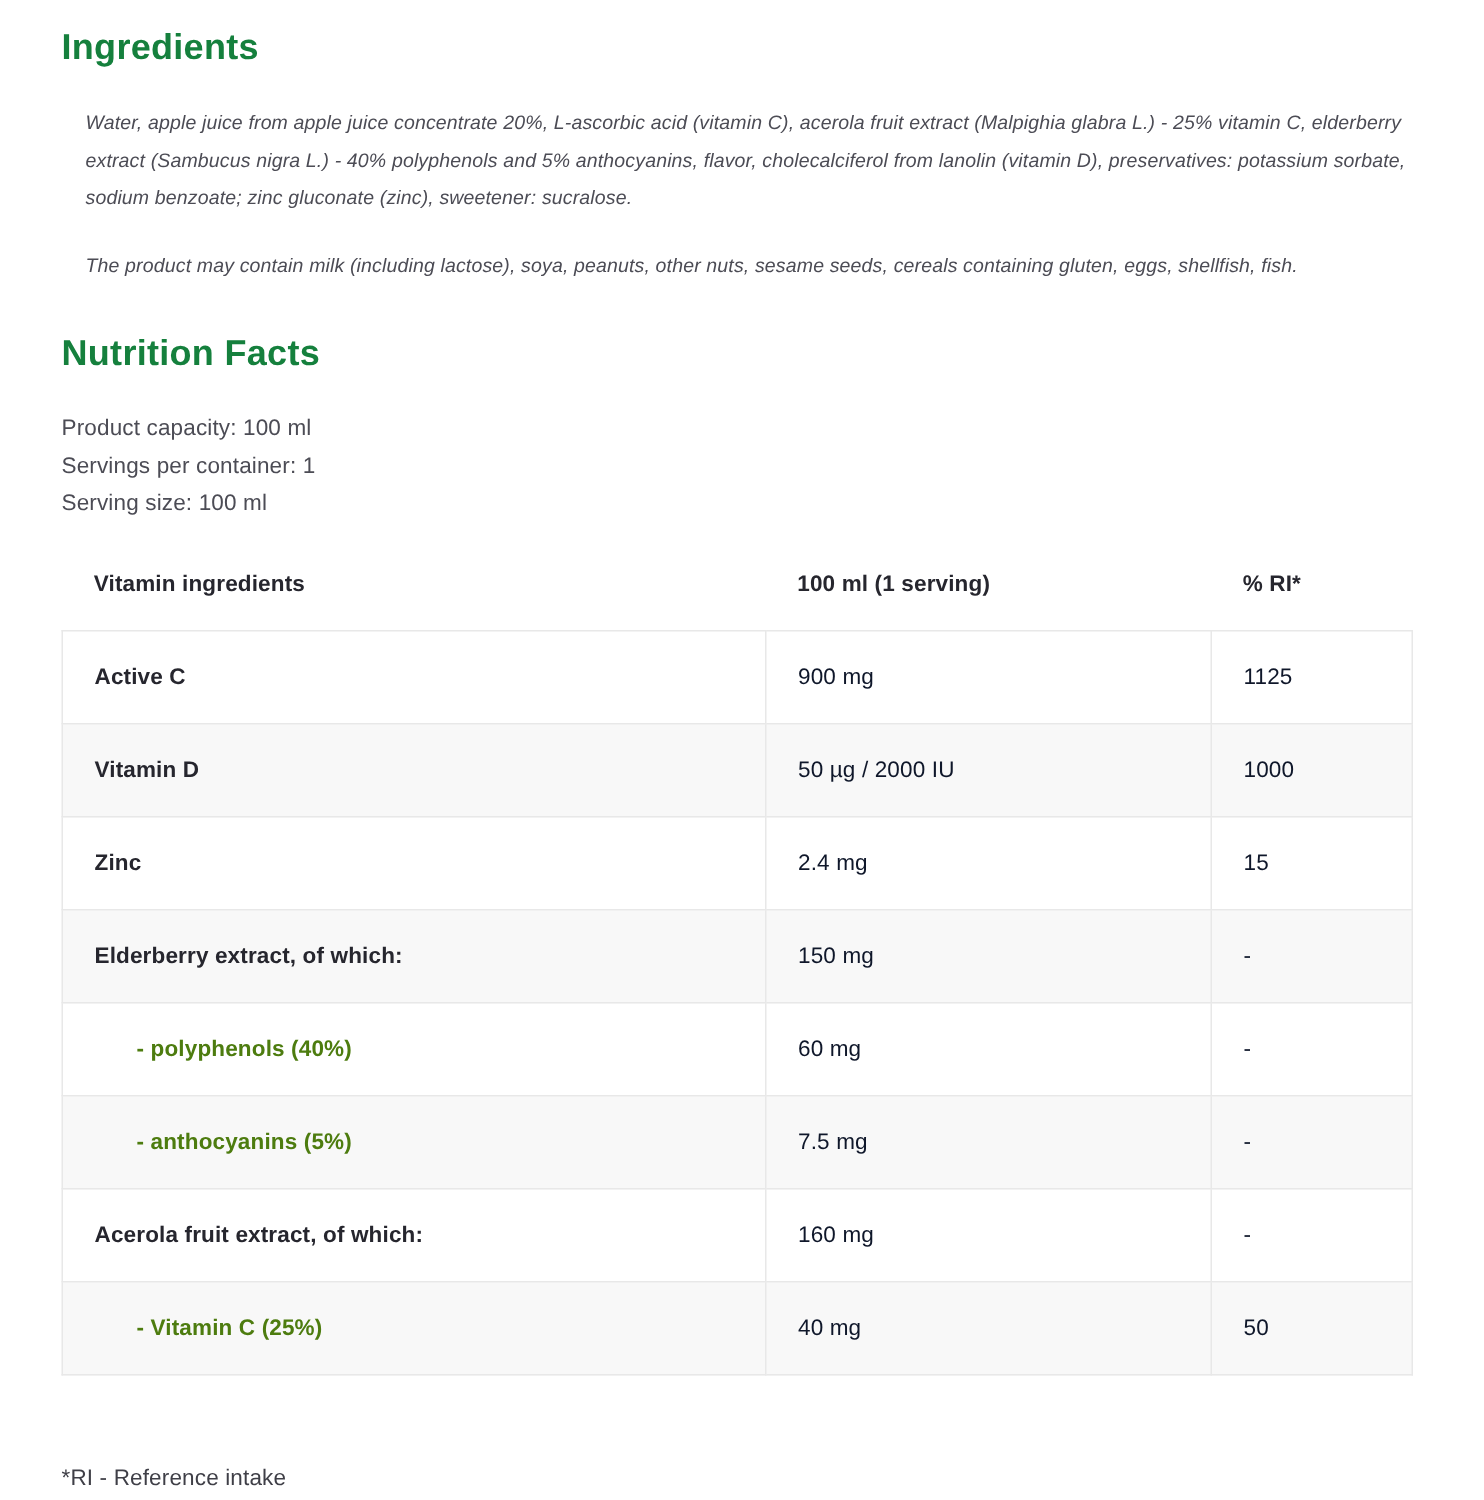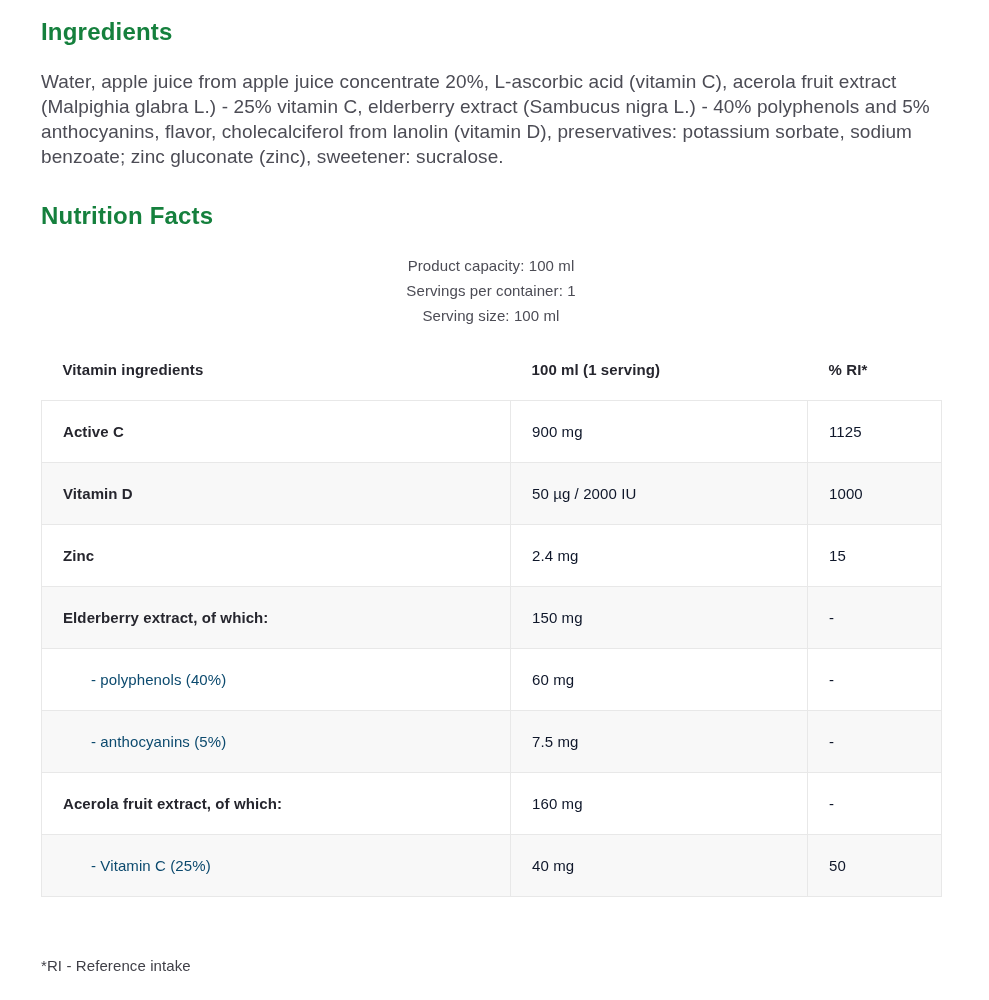--- a/index.html
+++ b/index.html
@@ -20,35 +20,35 @@
   }
   h2 {
     margin: 0;
     font-size: 24px;
     line-height: 32px;
     font-weight: 700;
     color: #15803d;
     letter-spacing: 0.2px;
   }
   .para {
-    margin: 21px 0 0 0;
-    font-size: 19px;
+    margin: 21px 0 0 16px;
+    font-size: 13px;
     line-height: 25px;
     color: #4c4c55;
     letter-spacing: 0.1px;
+    font-style: italic;
   }
   .allergens {
     margin-top: 20px;
   }
   .nutrition-title {
     margin-top: 31px;
   }
   .serving-info {
     margin-top: 21px;
-    text-align: center;
   }
   .serving-info p {
     margin: 0;
     font-size: 15px;
     line-height: 25px;
     color: #4c4c55;
     letter-spacing: 0.1px;
   }
   table.nutrition {
     margin-top: 33px;
@@ -79,40 +79,41 @@
     background: #ffffff;
   }
   table.nutrition tbody tr:nth-child(even) td {
     background: #f8f8f8;
   }
   table.nutrition tbody td.name {
     font-weight: 700;
     color: #26262e;
   }
   table.nutrition tbody tr.sub td.name {
-    font-weight: 400;
-    color: #0c4a6e;
+    font-weight: 700;
+    color: #4d7c0f;
     padding-left: 49px;
   }
   .footnote {
     margin: 56px 0 0 0;
     font-size: 15px;
     line-height: 25px;
     color: #3f3f47;
     letter-spacing: 0.1px;
   }
 </style>
 </head>
 <body>
 
 <main class="content">
 
   <section>
     <h2>Ingredients</h2>
     <p class="para">Water, apple juice from apple juice concentrate 20%, L-ascorbic acid (vitamin C), acerola fruit extract (Malpighia glabra L.) - 25% vitamin C, elderberry extract (Sambucus nigra L.) - 40% polyphenols and 5% anthocyanins, flavor, cholecalciferol from lanolin (vitamin D), preservatives: potassium sorbate, sodium benzoate; zinc gluconate (zinc), sweetener: sucralose.</p>
+    <p class="para allergens">The product may contain milk (including lactose), soya, peanuts, other nuts, sesame seeds, cereals containing gluten, eggs, shellfish, fish.</p>
   </section>
 
   <section>
     <h2 class="nutrition-title">Nutrition Facts</h2>
 
     <div class="serving-info">
       <p>Product capacity: 100 ml</p>
       <p>Servings per container: 1</p>
       <p>Serving size: 100 ml</p>
     </div>

